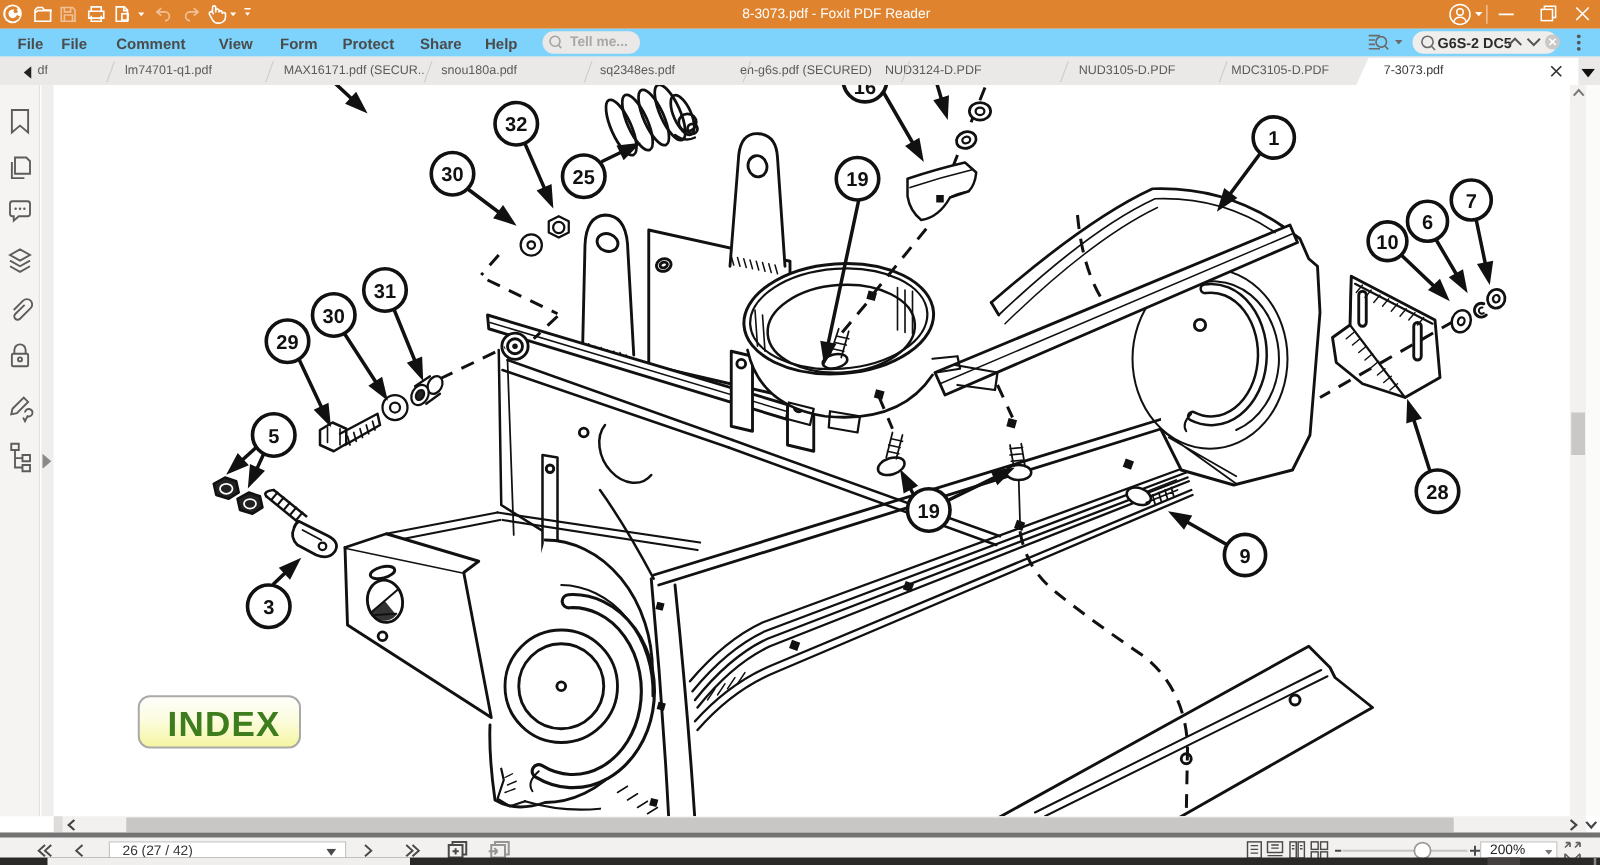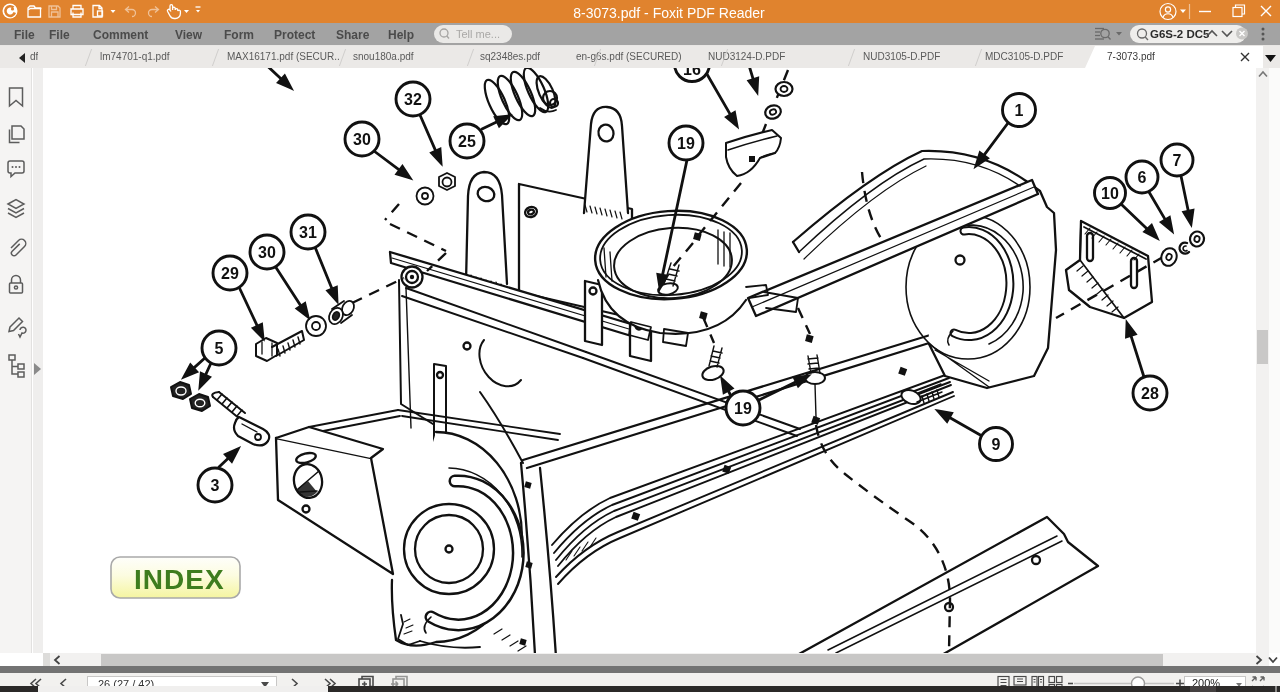--- a/index.html
+++ b/index.html
@@ -1,41 +1,41 @@
 <!DOCTYPE html>
 <html><head>
 <meta charset="utf-8">
 <style>
 * { margin:0; padding:0; box-sizing:border-box; }
 html,body { width:1280px; height:692px; overflow:hidden; font-family:"Liberation Sans", sans-serif; }
 #app { position:relative; width:1280px; height:692px; background:#fff; }
 
 #titlebar { position:absolute; left:0; top:0; width:1280px; height:23px; background:#E0832E; }
-#titlebar .ttl { position:absolute; left:58px; right:0; top:5px; text-align:center; color:#fff; font-size:14px; }
-
-#menubar { position:absolute; left:0; top:23px; width:1280px; height:23px; background:#a3a3a3; border-bottom:1px solid #E8E6E4; }
+#titlebar .ttl { position:absolute; left:58px; right:0; top:5px; text-align:center; color:#fff; font-size:11px; }
+
+#menubar { position:absolute; left:0; top:23px; width:1280px; height:23px; background:#7dd3fc; border-bottom:1px solid #E8E6E4; }
 .mi { position:absolute; top:5px; font-size:12px; font-weight:bold; color:#4B4B4B; }
-#tellme { position:absolute; left:434px; top:2px; width:78px; height:18px; background:#EAE9E7; border-radius:9px; color:#A9A8A6; font-size:11px; line-height:18px; padding-left:22px; }
+#tellme { position:absolute; left:434px; top:2px; width:78px; height:18px; background:#EAE9E7; border-radius:9px; color:#A9A8A6; font-size:11px; line-height:18px; padding-left:22px;font-weight:bold; }
 
 #tabbar { position:absolute; left:0; top:46px; width:1280px; height:22px; background:#EBE9E7; }
 .tab { position:absolute; top:0; height:22px; font-size:10px; color:#5A5A5A; line-height:22px; white-space:nowrap; overflow:hidden; }
 .tabsep { position:absolute; top:3px; height:17px; width:1px; background:#D0CECC; transform:skewX(-20deg); }
 #activetab { position:absolute; top:0px; height:22px; background:#FFFFFF; }
 
 #sidebar { position:absolute; left:0; top:68px; width:32px; height:585px; background:#F5F4F3; border-right:1px solid #E2E1E0; }
 #docgap { position:absolute; left:33px; top:68px; width:10px; height:585px; background:#EFEEED; }
 #page { position:absolute; left:43px; top:68px; width:1213px; height:585px; background:#fff; }
 
 #vscroll { position:absolute; left:1256px; top:68px; width:13px; height:585px; background:#F2F1F0; }
 #vthumb { position:absolute; left:1257px; top:330px; width:11px; height:34px; background:#C9C8C7; }
 #rightedge { position:absolute; left:1269px; top:68px; width:11px; height:585px; background:#FBFBFA; }
 #hscroll { position:absolute; left:43px; top:653px; width:1226px; height:13px; background:#F2F1F0; }
 #hthumb { position:absolute; left:101px; top:654px; width:1062px; height:12px; background:#C8C7C6; }
 
-#statusbar { position:absolute; left:0; top:666px; width:1280px; height:20px; background:#F2F1EF; border-top:7px solid #737373; }
+#statusbar { position:absolute; left:0; top:666px; width:1280px; height:20px; background:#F2F1EF; border-top:4px solid #737373; }
 #pagebox { position:absolute; left:87px; top:3px; width:190px; height:15px; background:#fff; border:1px solid #C8C7C6; font-size:11px; color:#333; line-height:14px; padding-left:10px; }
 #zoombox { position:absolute; left:1184px; top:3px; width:62px; height:15px; background:#fff; border:1px solid #C8C7C6; font-size:11px; color:#222; line-height:13px; padding-left:7px; }
 
 #bottomstrip { position:absolute; left:0; top:686px; width:1280px; height:6px; background:#2B2928; }
 #bs1 { position:absolute; left:38px; top:686px; width:290px; height:6px; background:#F0EFEE; }
 #bs2 { position:absolute; left:1190px; top:686px; width:26px; height:6px; background:#444040; }
 #bs3 { position:absolute; left:1275px; top:686px; width:2px; height:6px; background:#8a8886; }
 .ic { position:absolute; }
 text.num { font:bold 16px "Liberation Sans",sans-serif; text-anchor:middle; }
 </style>
@@ -126,21 +126,21 @@
   </div>
   <div id="tabbar">
     <svg class="ic" style="left:18px;top:7px" width="8" height="10" viewBox="0 0 8 10">
         <path d="M7,0 L1,5 L7,10 z" fill="#222"></path>
       </svg>
     <span class="tab" style="left:30px">df</span>
     <span class="tab" style="left:100px">lm74701-q1.pdf</span>
     <span class="tab" style="left:227px;width:112px">MAX16171.pdf (SECUR...</span>
     <span class="tab" style="left:353px">snou180a.pdf</span>
     <span class="tab" style="left:480px">sq2348es.pdf</span>
-    <span class="tab" style="left:576px">en-g6s.pdf (SECURED)</span>
+    <span class="tab" style="left:592px">en-g6s.pdf (SECURED)</span>
     <span class="tab" style="left:708px">NUD3124-D.PDF</span>
     <span class="tab" style="left:863px">NUD3105-D.PDF</span>
     <span class="tab" style="left:985px">MDC3105-D.PDF</span>
     <div class="tabsep" style="left:88px"></div>
     <div class="tabsep" style="left:215px"></div>
     <div class="tabsep" style="left:342px"></div>
     <div class="tabsep" style="left:470px"></div>
     <div class="tabsep" style="left:597px"></div>
     <div class="tabsep" style="left:724px"></div>
     <div class="tabsep" style="left:851px"></div>

